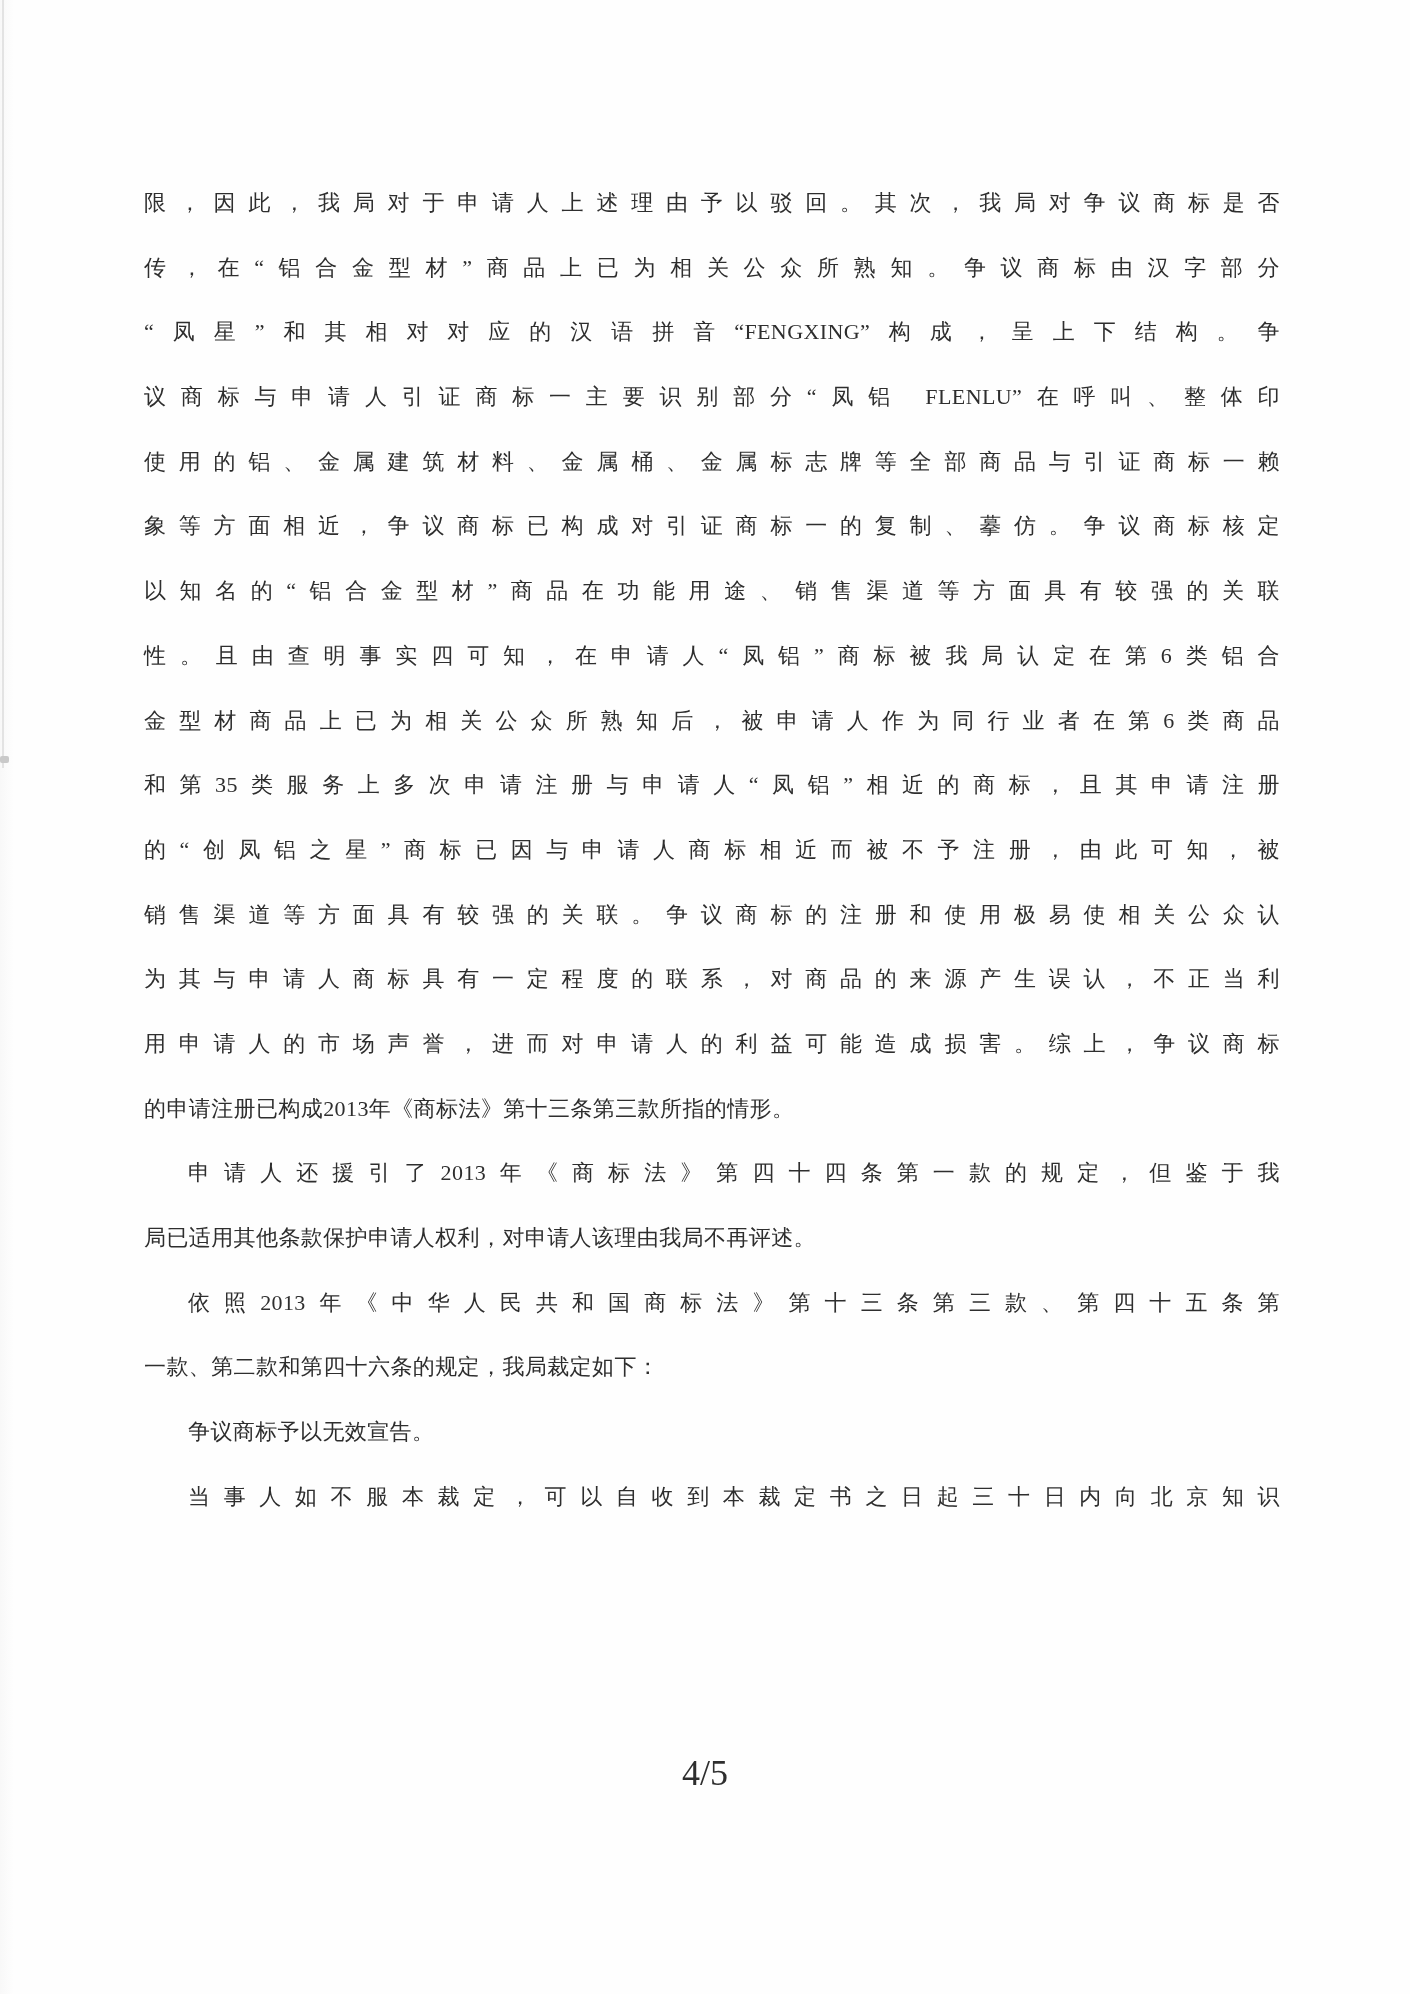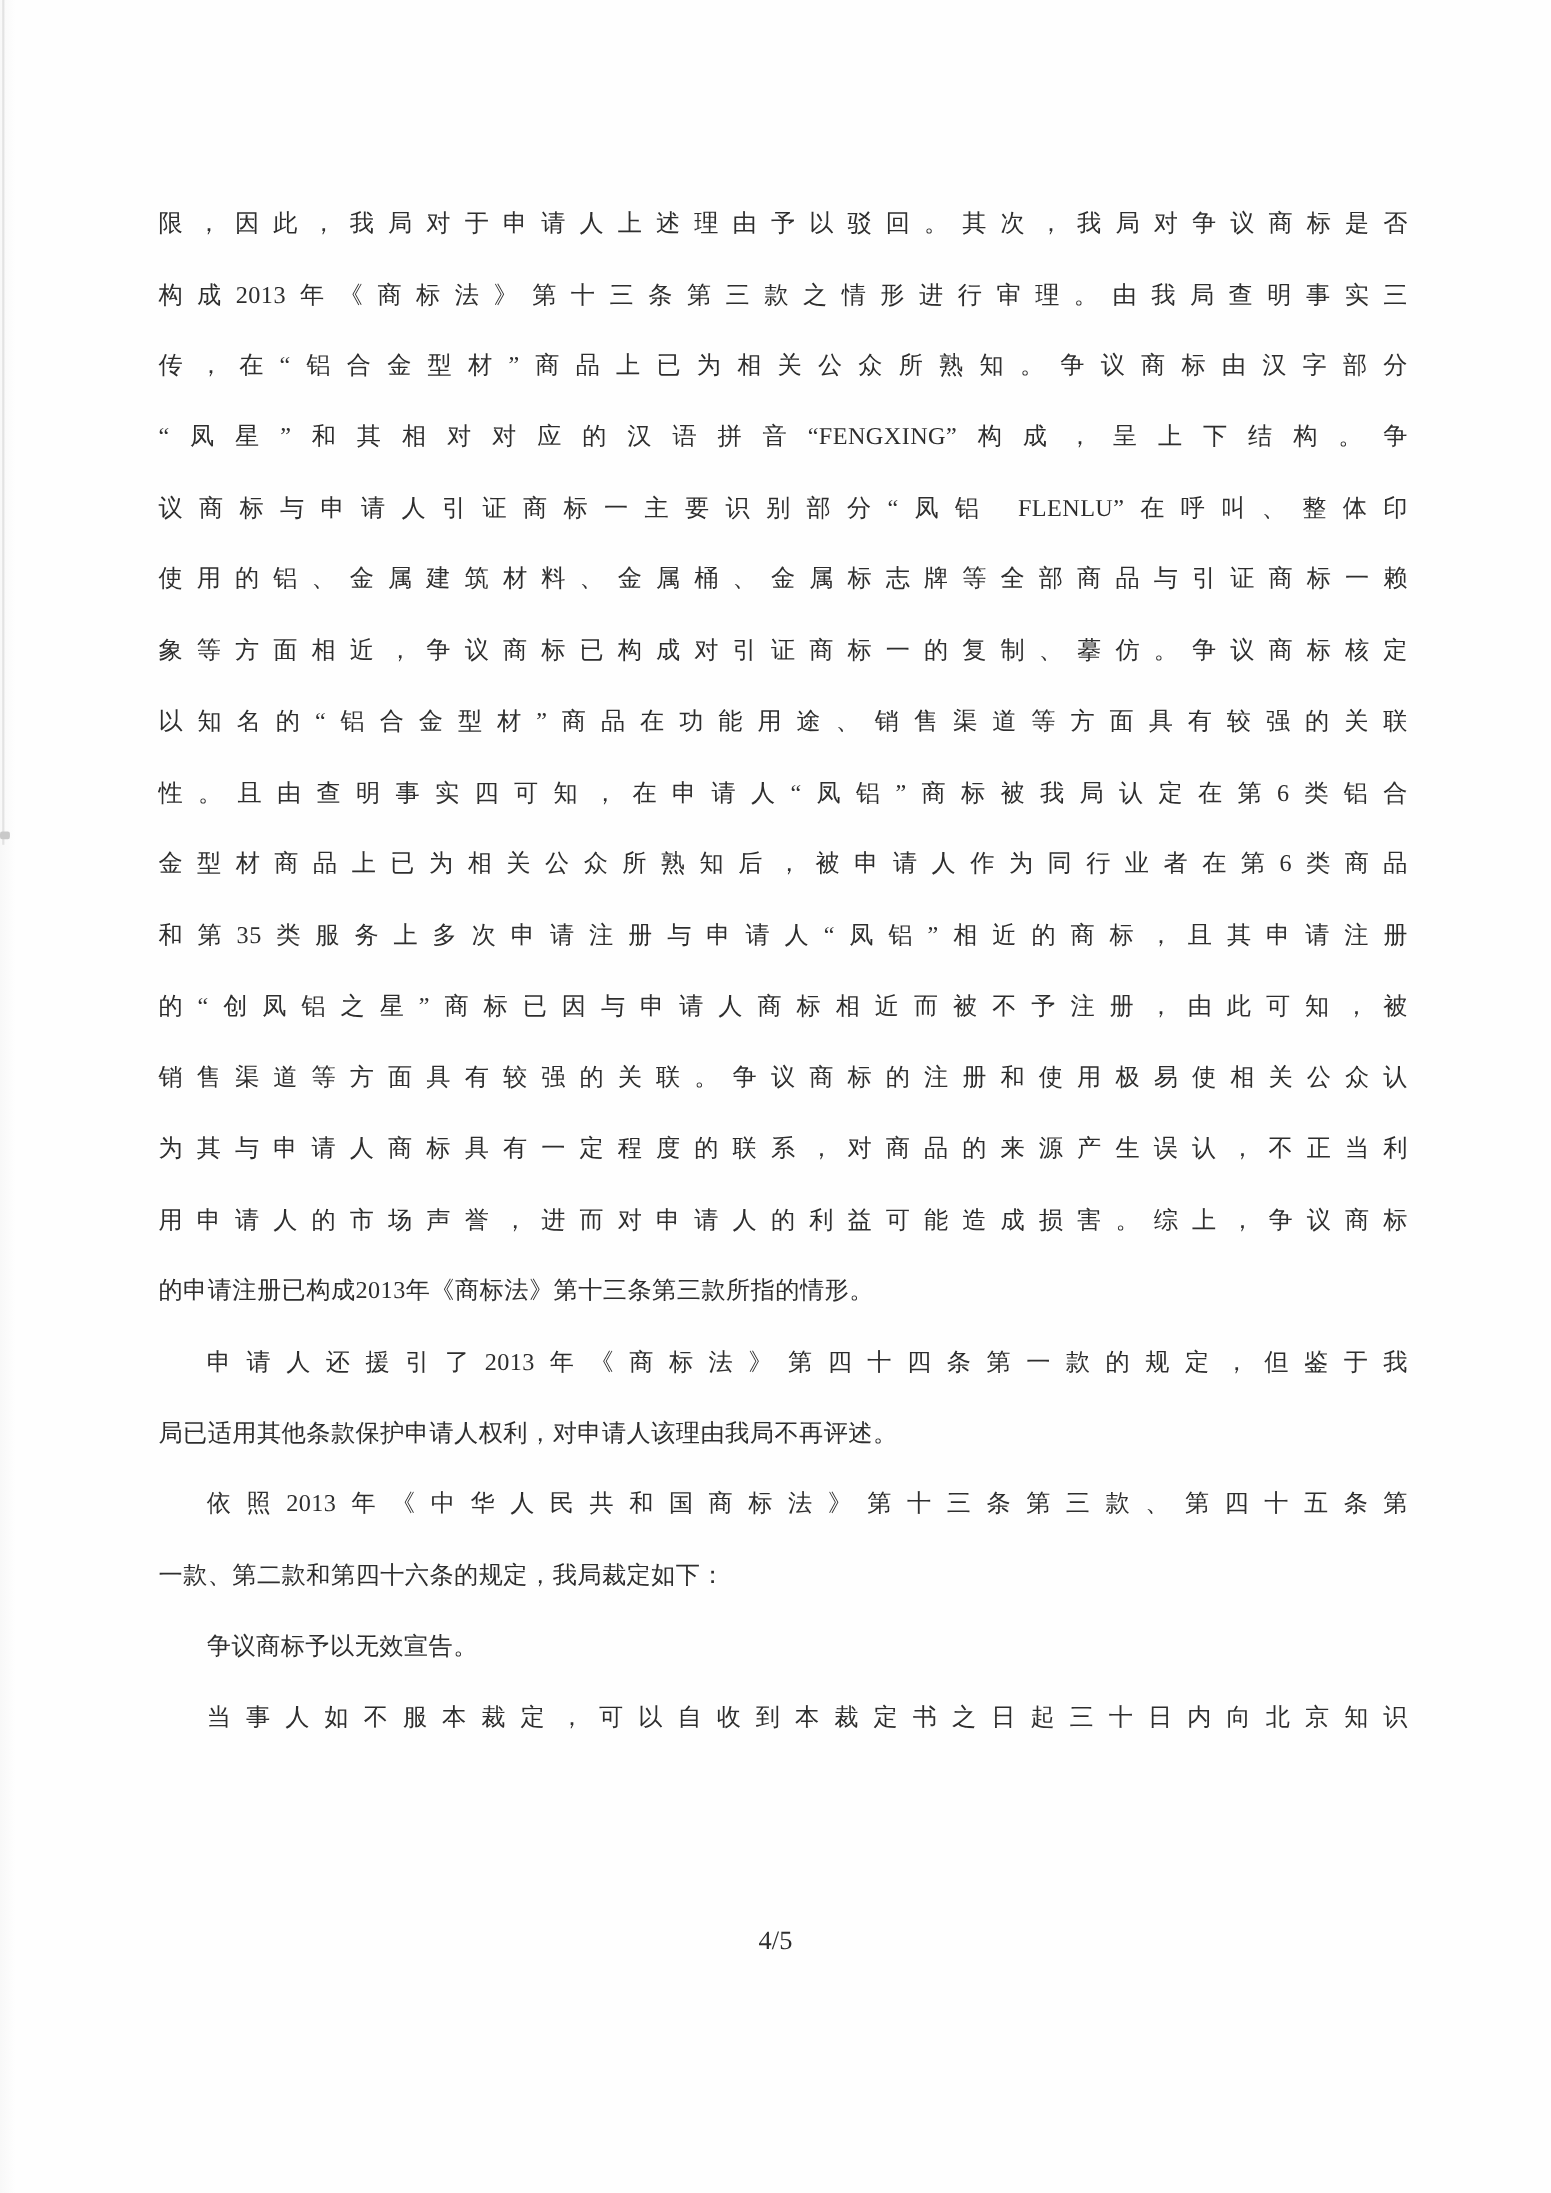--- a/index.html
+++ b/index.html
@@ -59,34 +59,33 @@
   }
   .doc-line.indent {
     text-indent: 2em;
   }
   .page-number {
     position: absolute;
     top: 1752px;
     left: 0;
     width: 1410px;
     text-align: center;
-    font-size: 24px;
+    font-size: 36px;
     color: #2e2e2e;
   }
 </style>
 </head>
 <body>
 
 <div class="page">
   <div class="scan-edge"></div>
   <div class="scan-speck"></div>
 
   <div class="text-block">
       <div class="doc-line justify">限，因此，我局对于申请人上述理由予以驳回。其次，我局对争议商标是否</div>
-      <div class="doc-line justify">构成2013年《商标法》第十三条第三款之情形进行审理。由我局查明事实三</div>
       <div class="doc-line justify">传，在“铝合金型材”商品上已为相关公众所熟知。争议商标由汉字部分</div>
       <div class="doc-line justify">“凤星”和其相对对应的汉语拼音“FENGXING”构成，呈上下结构。争</div>
       <div class="doc-line justify">议商标与申请人引证商标一主要识别部分“凤铝 FLENLU”在呼叫、整体印</div>
       <div class="doc-line justify">使用的铝、金属建筑材料、金属桶、金属标志牌等全部商品与引证商标一赖</div>
       <div class="doc-line justify">象等方面相近，争议商标已构成对引证商标一的复制、摹仿。争议商标核定</div>
       <div class="doc-line justify">以知名的“铝合金型材”商品在功能用途、销售渠道等方面具有较强的关联</div>
       <div class="doc-line justify">性。且由查明事实四可知，在申请人“凤铝”商标被我局认定在第6类铝合</div>
       <div class="doc-line justify">金型材商品上已为相关公众所熟知后，被申请人作为同行业者在第6类商品</div>
       <div class="doc-line justify">和第35类服务上多次申请注册与申请人“凤铝”相近的商标，且其申请注册</div>
       <div class="doc-line justify">的“创凤铝之星”商标已因与申请人商标相近而被不予注册，由此可知，被</div>

